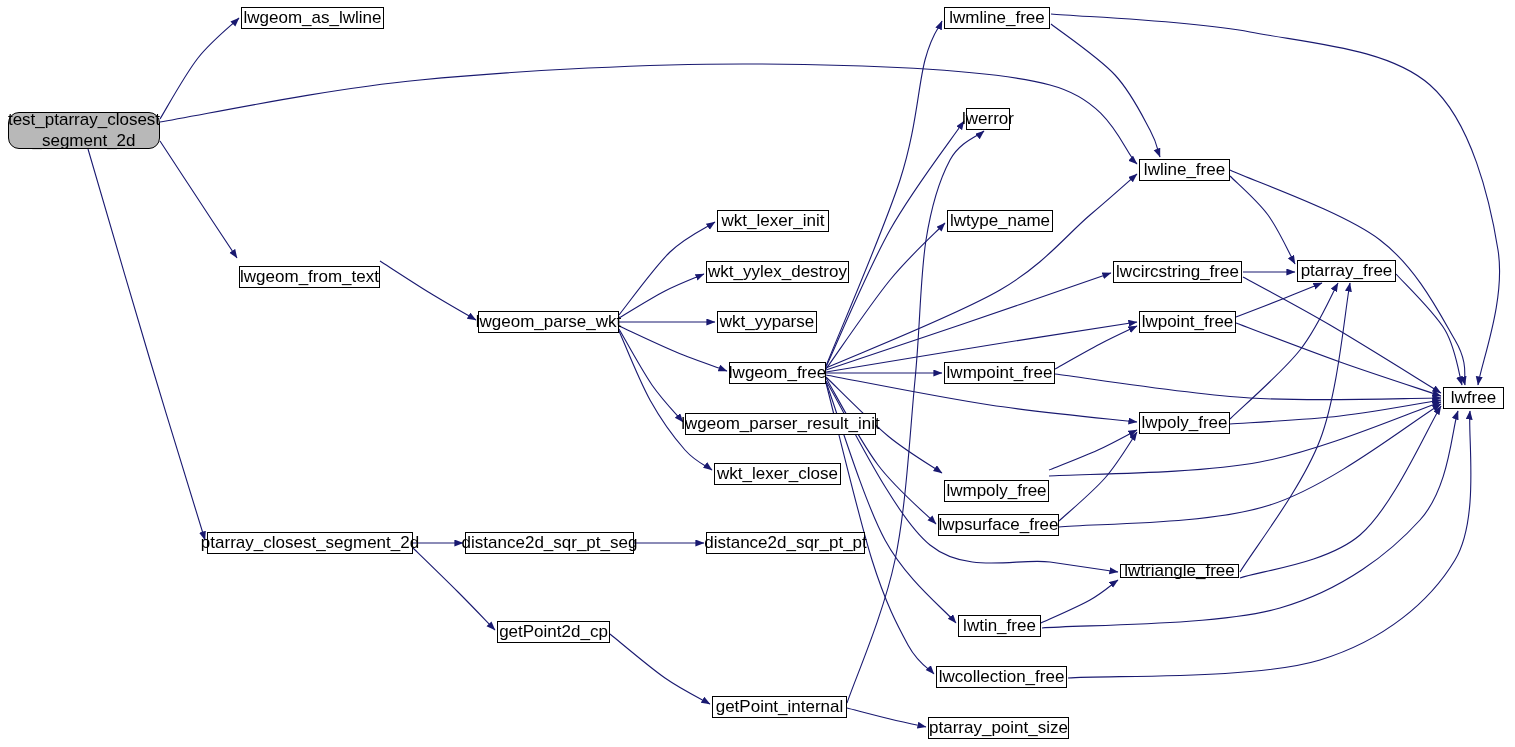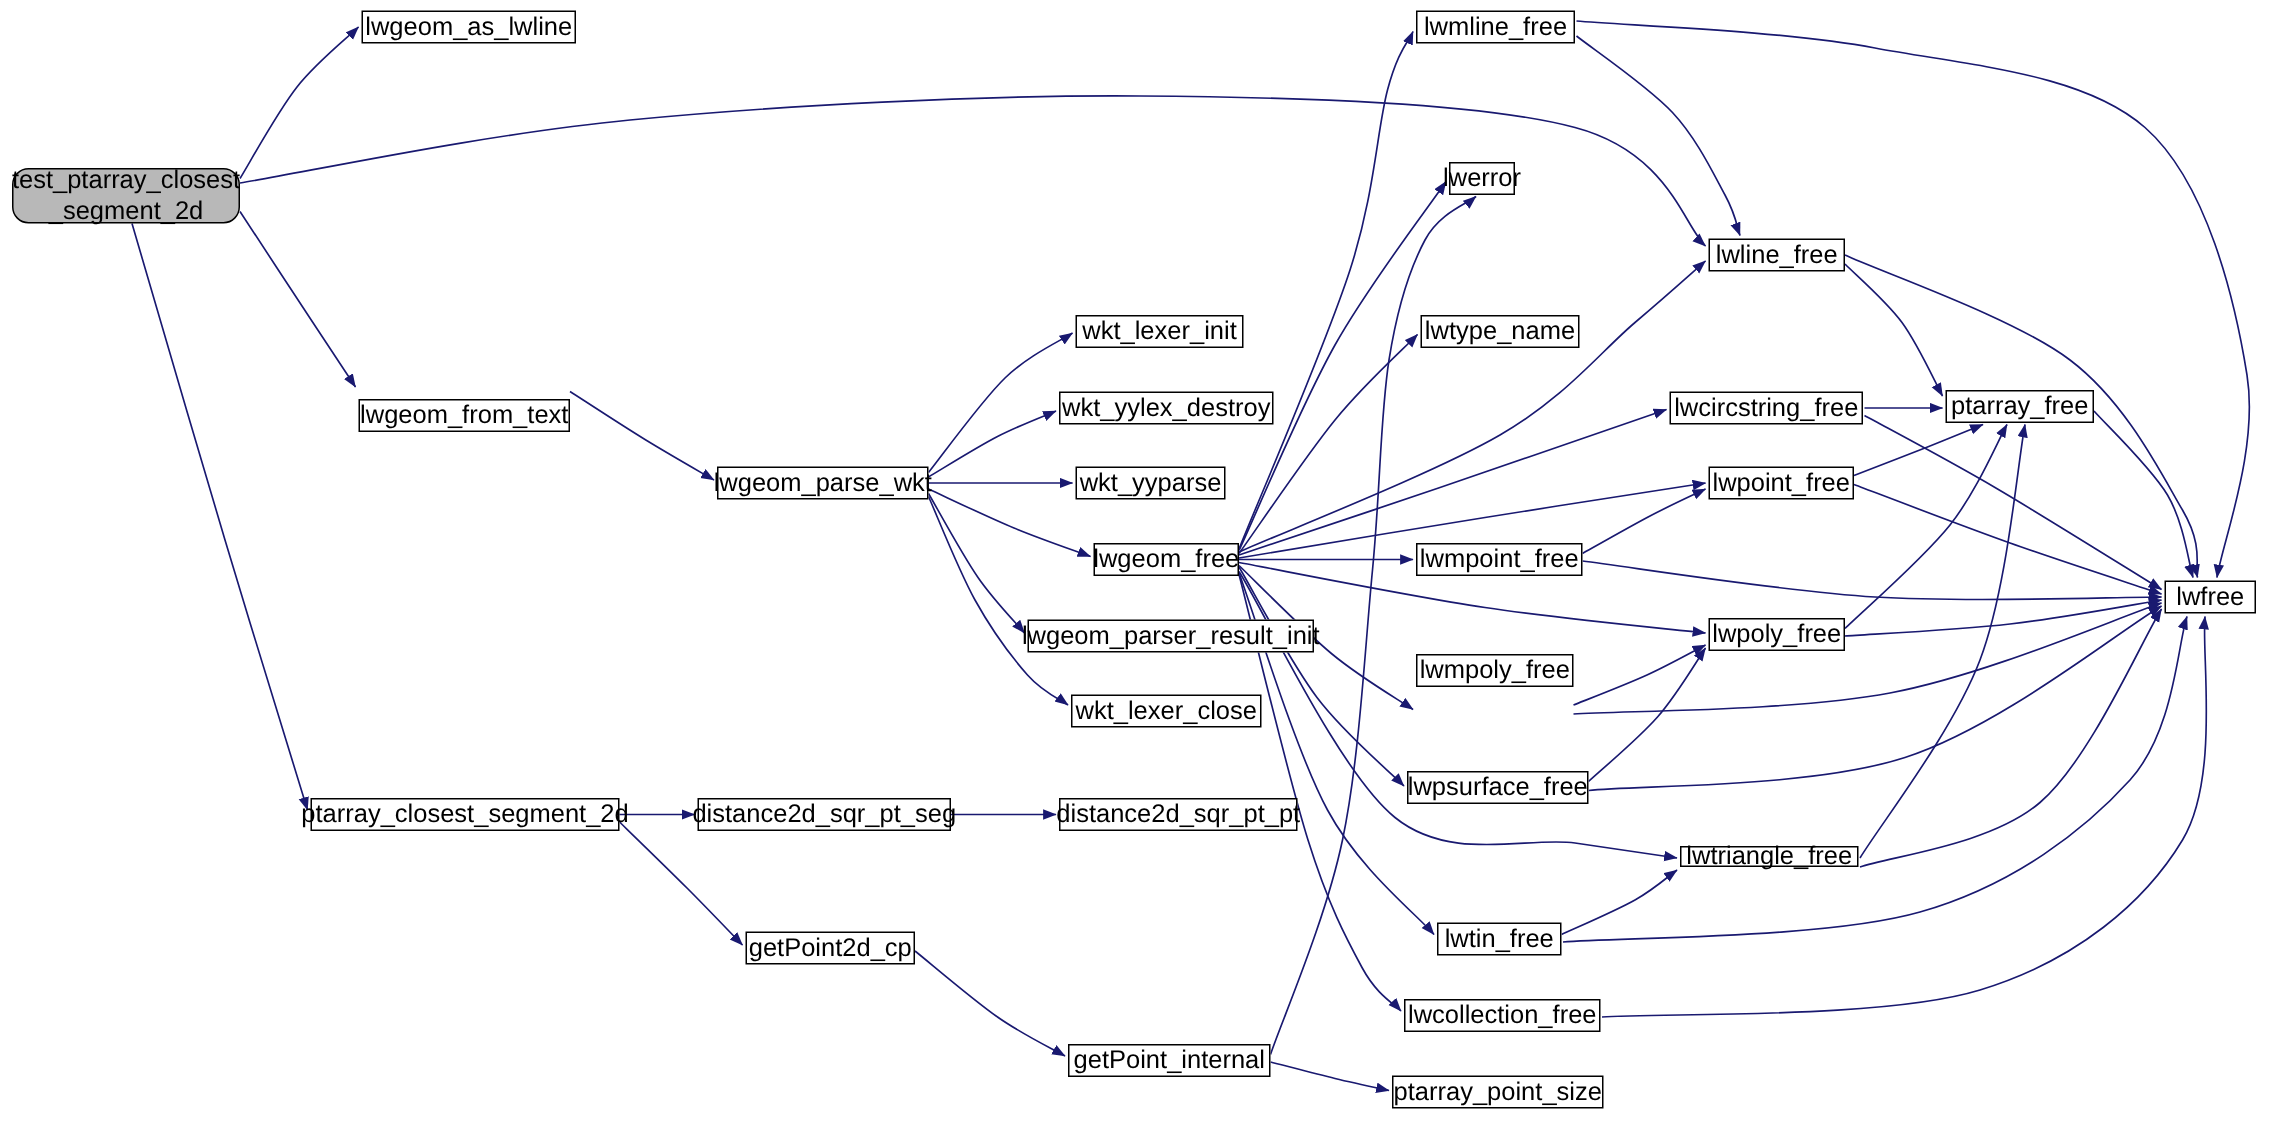--- a/index.html
+++ b/index.html
@@ -164,21 +164,21 @@
     </div>
     <div class="node" style="left: 1443px; top: 387px; width: 61px; height: 22px;">
       <span>lwfree</span>
     </div>
     <div class="node" style="left: 685px; top: 413px; width: 191px; height: 22px;">
       <span>lwgeom_parser_result_init</span>
     </div>
     <div class="node" style="left: 1139px; top: 412px; width: 91px; height: 22px;">
       <span>lwpoly_free</span>
     </div>
-    <div class="node" style="left: 944px; top: 436px; width: 105px; height: 22px;">
+    <div class="node" style="left: 944px; top: 480px; width: 105px; height: 22px;">
       <span>lwmpoly_free</span>
     </div>
     <div class="node" style="left: 714px; top: 463px; width: 127px; height: 22px;">
       <span>wkt_lexer_close</span>
     </div>
     <div class="node" style="left: 938px; top: 514px; width: 121px; height: 22px;">
       <span>lwpsurface_free</span>
     </div>
     <div class="node" style="left: 207px; top: 532px; width: 206px; height: 22px; text-align: right;">
       <span>ptarray_closest_segment_2d</span>

